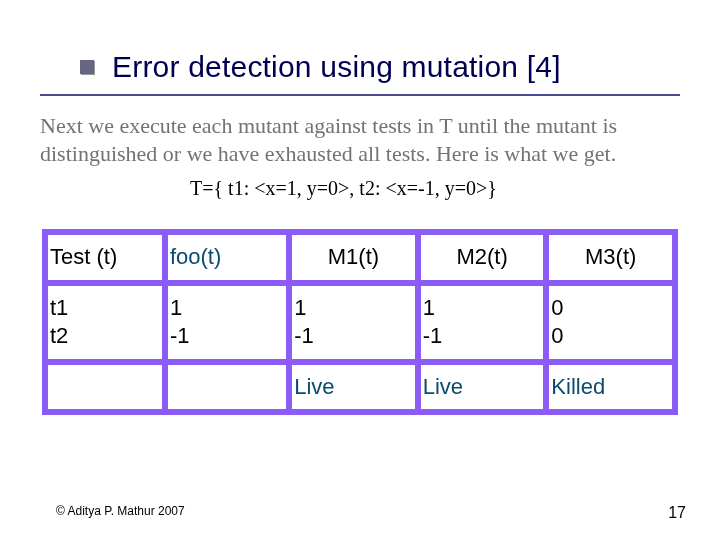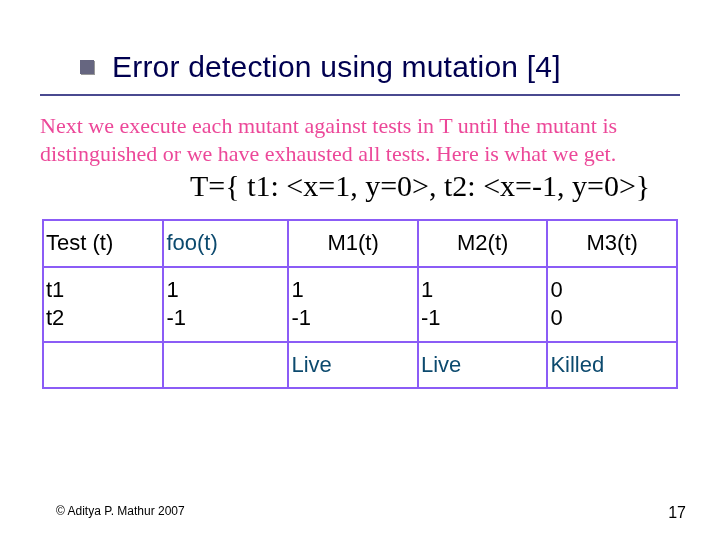--- a/index.html
+++ b/index.html
@@ -41,37 +41,37 @@
   .rule {
     height: 0;
     border-bottom: 2px solid #4a4a90;
     margin: 10px 0 16px 0;
     width: 100%;
   }
   .body-text {
     font-family: "Times New Roman", Times, serif;
     font-size: 22px;
     line-height: 1.25;
-    color: #ec4899;
-    margin: 0 0 2px 0;
+    color: #737373;
+    margin: 0 0 10px 0;
   }
   .tset {
     font-family: "Times New Roman", Times, serif;
-    font-size: 30px;
+    font-size: 20px;
     color: #000;
     margin-left: 150px;
-    margin-bottom: 16px;
+    margin-bottom: 29px;
   }
   table.results {
     border-collapse: collapse;
     width: 636px;
     margin-left: 2px;
   }
   table.results td {
-    border: 2px solid #8b5cf6;
+    border: 6px solid #8b5cf6;
     padding: 8px 2px;
     font-size: 22px;
     font-family: Arial, Helvetica, sans-serif;
     vertical-align: top;
     line-height: 1.3;
   }
   table.results tr.hdr td {
     font-weight: normal;
   }
   .red { color: #0c4a6e; }

